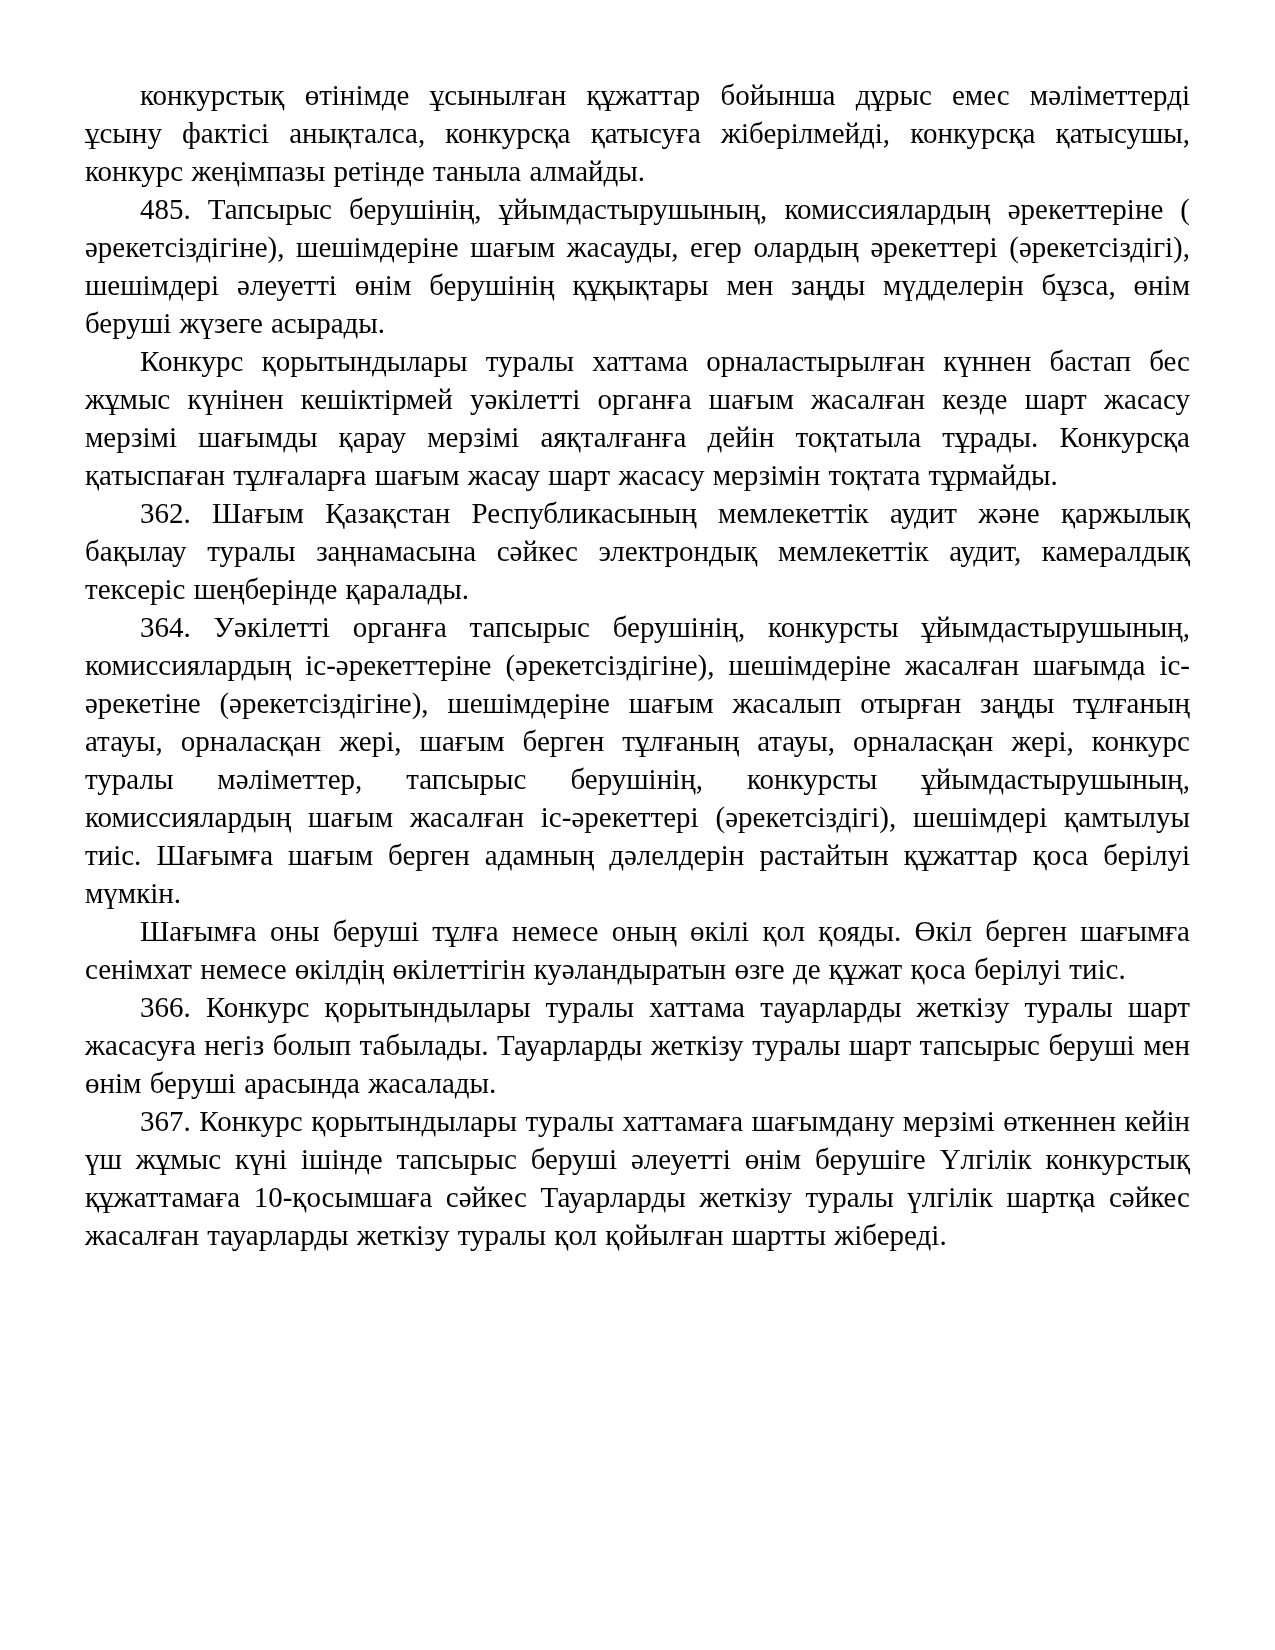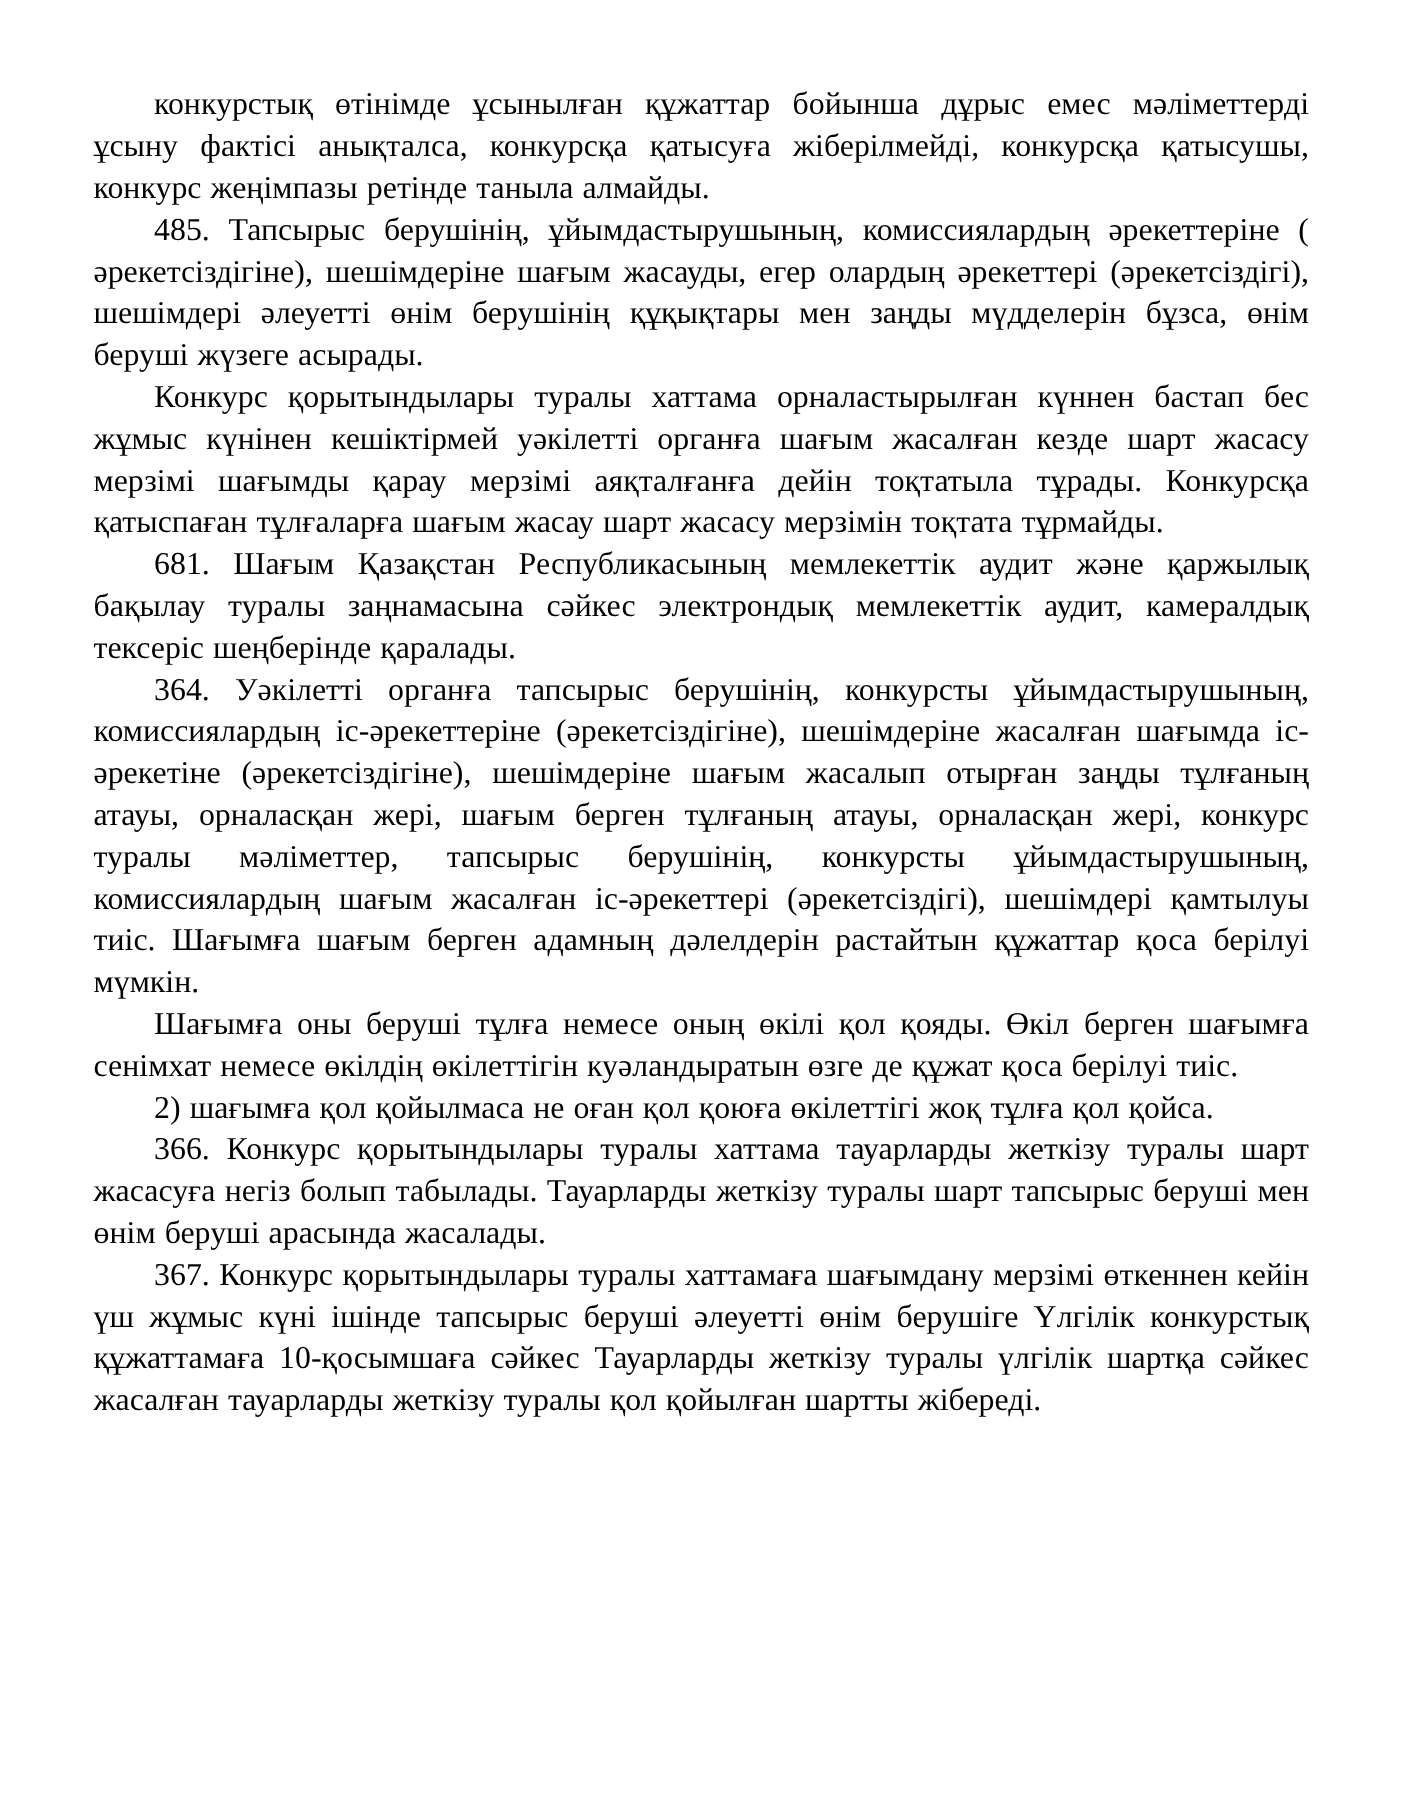--- a/index.html
+++ b/index.html
@@ -31,20 +31,19 @@
   }
 </style>
 </head>
 <body>
 
 <div class="page">
   <div class="doc-body">
     <p>конкурстық өтінімде ұсынылған құжаттар бойынша дұрыс емес мәліметтерді ұсыну фактісі анықталса, конкурсқа қатысуға жіберілмейді, конкурсқа қатысушы, конкурс жеңімпазы ретінде таныла алмайды.</p>
     <p>485. Тапсырыс берушінің, ұйымдастырушының, комиссиялардың әрекеттеріне ( әрекетсіздігіне), шешімдеріне шағым жасауды, егер олардың әрекеттері (әрекетсіздігі), шешімдері әлеуетті өнім берушінің құқықтары мен заңды мүдделерін бұзса, өнім беруші жүзеге асырады.</p>
     <p>Конкурс қорытындылары туралы хаттама орналастырылған күннен бастап бес жұмыс күнінен кешіктірмей уәкілетті органға шағым жасалған кезде шарт жасасу мерзімі шағымды қарау мерзімі аяқталғанға дейін тоқтатыла тұрады. Конкурсқа қатыспаған тұлғаларға шағым жасау шарт жасасу мерзімін тоқтата тұрмайды.</p>
-    <p>681. Шағым Қазақстан Республикасының мемлекеттік аудит және қаржылық бақылау туралы заңнамасына сәйкес электрондық мемлекеттік аудит, камералдық тексеріс шеңберінде қаралады.</p>
+    <p>362. Шағым Қазақстан Республикасының мемлекеттік аудит және қаржылық бақылау туралы заңнамасына сәйкес электрондық мемлекеттік аудит, камералдық тексеріс шеңберінде қаралады.</p>
     <p>364. Уәкілетті органға тапсырыс берушінің, конкурсты ұйымдастырушының, комиссиялардың іс-әрекеттеріне (әрекетсіздігіне), шешімдеріне жасалған шағымда іс-әрекетіне (әрекетсіздігіне), шешімдеріне шағым жасалып отырған заңды тұлғаның атауы, орналасқан жері, шағым берген тұлғаның атауы, орналасқан жері, конкурс туралы мәліметтер, тапсырыс берушінің, конкурсты ұйымдастырушының, комиссиялардың шағым жасалған іс-әрекеттері (әрекетсіздігі), шешімдері қамтылуы тиіс. Шағымға шағым берген адамның дәлелдерін растайтын құжаттар қоса берілуі мүмкін.</p>
     <p>Шағымға оны беруші тұлға немесе оның өкілі қол қояды. Өкіл берген шағымға сенімхат немесе өкілдің өкілеттігін куәландыратын өзге де құжат қоса берілуі тиіс.</p>
-    <p>2) шағымға қол қойылмаса не оған қол қоюға өкілеттігі жоқ тұлға қол қойса.</p>
     <p>366. Конкурс қорытындылары туралы хаттама тауарларды жеткізу туралы шарт жасасуға негіз болып табылады. Тауарларды жеткізу туралы шарт тапсырыс беруші мен өнім беруші арасында жасалады.</p>
     <p>367. Конкурс қорытындылары туралы хаттамаға шағымдану мерзімі өткеннен кейін үш жұмыс күні ішінде тапсырыс беруші әлеуетті өнім берушіге Үлгілік конкурстық құжаттамаға 10-қосымшаға сәйкес Тауарларды жеткізу туралы үлгілік шартқа сәйкес жасалған тауарларды жеткізу туралы қол қойылған шартты жібереді.</p>
   </div>
 </div>
 
 </body></html>

